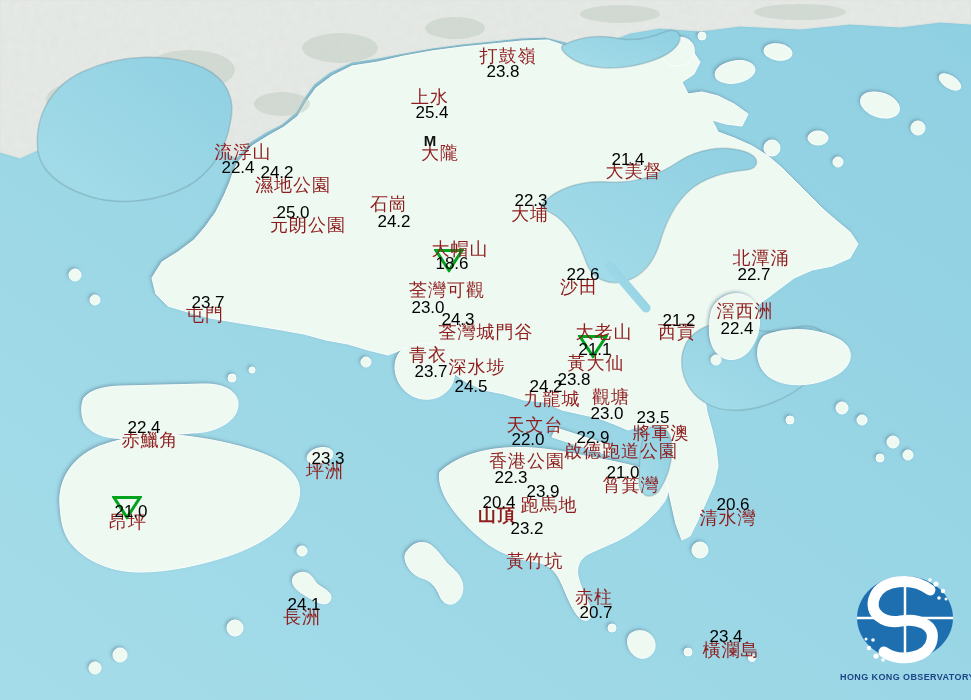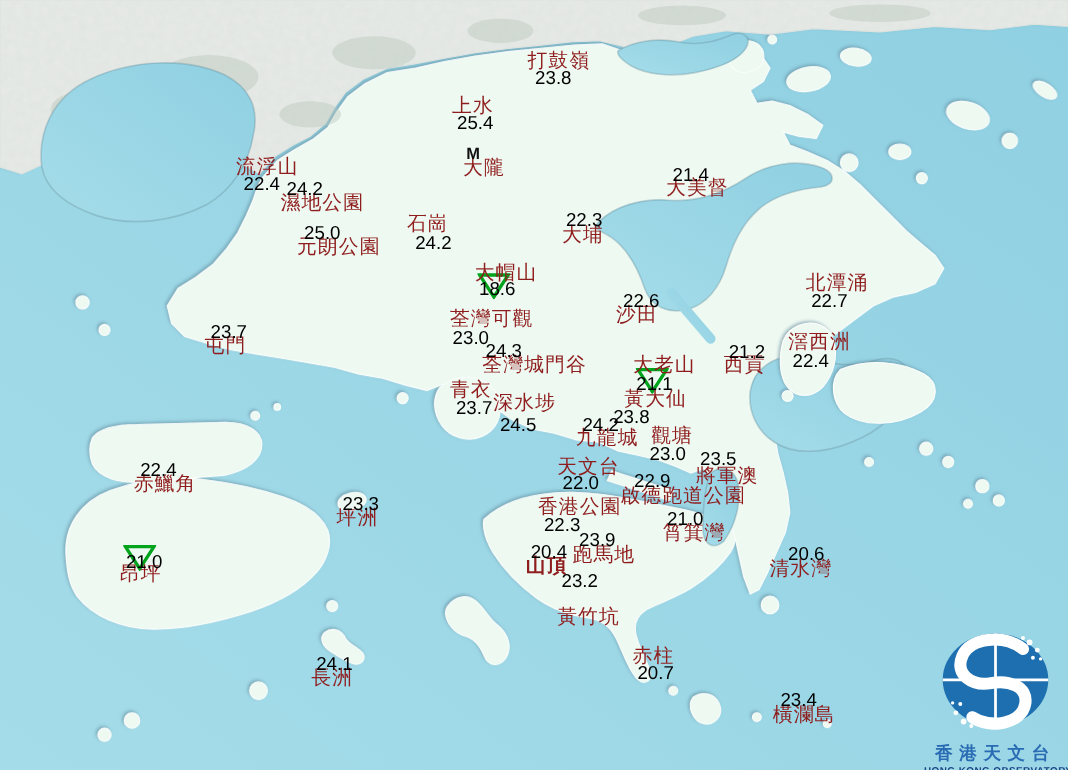--- a/index.html
+++ b/index.html
@@ -248,17 +248,16 @@
           <circle cx="99" cy="30" r="1.8"></circle>
         <circle cx="90" cy="12" r="1.8"></circle>
           <circle cx="106" cy="31" r="1.5"></circle>
         <circle cx="36" cy="88" r="2.6"></circle>
           <circle cx="29" cy="80" r="2.2"></circle>
           <circle cx="33" cy="72" r="1.8"></circle>
         <circle cx="43" cy="92" r="1.8"></circle>
           <circle cx="26" cy="71" r="1.5"></circle>
       </g>
     </svg>
-    <div class="cn">香港天文台</div>
     <div class="en">HONG KONG OBSERVATORY</div>
   </div>
 
 </div>
 
 </body></html>

